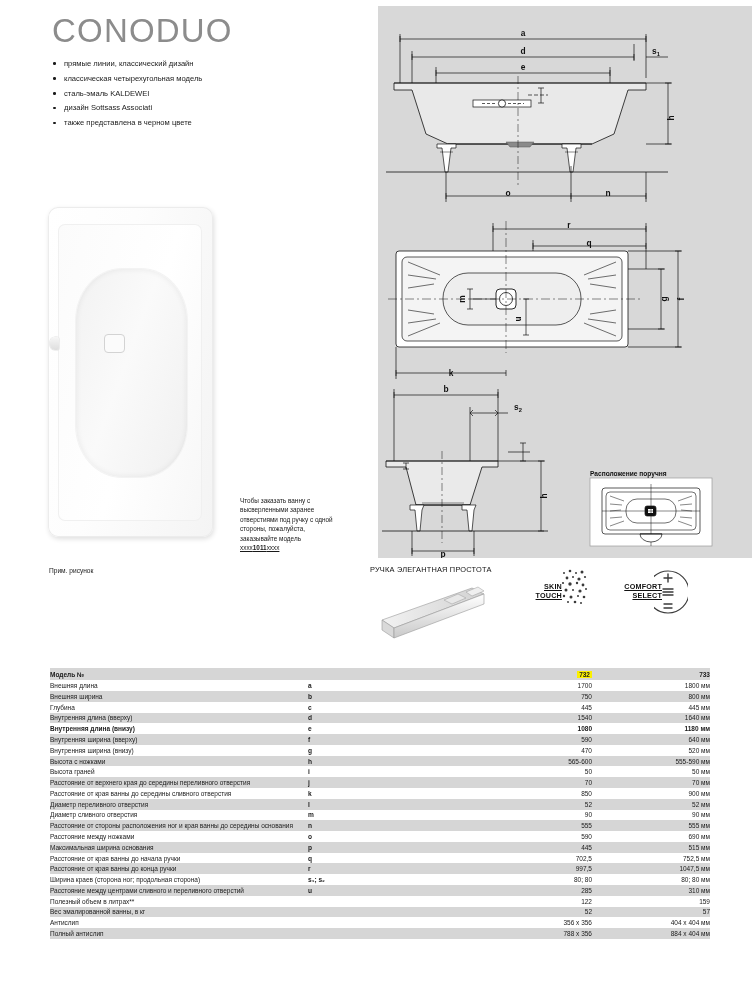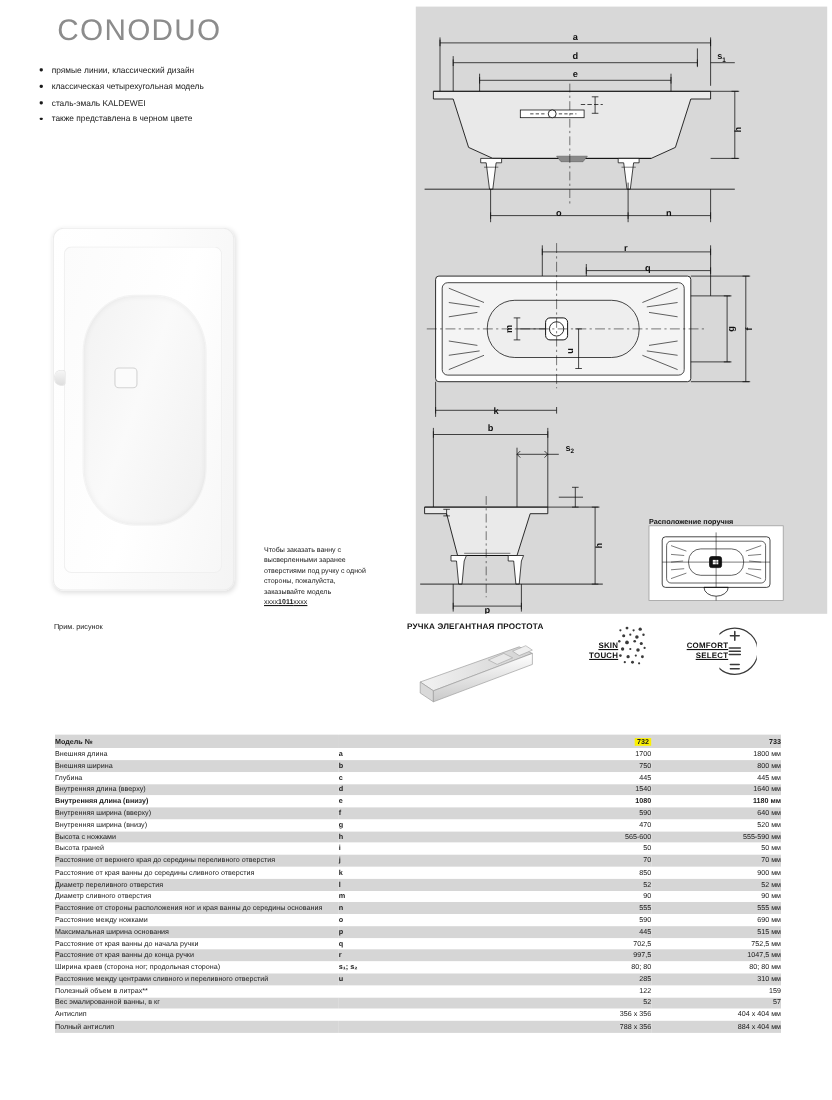--- a/index.html
+++ b/index.html
@@ -17,26 +17,26 @@
   
   .top-area { position: relative; width: 756px; height: 660px; }
 
   .left-col {
     position: absolute; left: 0; top: 0; width: 375px; height: 660px;
     background: #ffffff;
   }
 
   .product-title {
     position: absolute; left: 52px; top: 12px;
-    font-size: 27px; letter-spacing: 1.2px;
+    font-size: 33px; letter-spacing: 1.2px;
     color: #8c8c8c; font-weight: 400;
   }
 
   .feature-list {
-    position: absolute; left: 36px; top: 58px; width: 300px;
+    position: absolute; left: 53px; top: 58px; width: 300px;
     margin: 0; padding: 0; list-style: none;
   }
   .feature-list li {
     position: relative;
     padding-left: 11px;
     font-size: 7.6px;
     line-height: 11.6px;
     color: #1a1a1a;
     margin-bottom: 3.2px;
   }
@@ -101,21 +101,21 @@
     position: absolute; left: 378px; top: 6px;
     width: 374px; height: 552px;
     background: #d8d8d8;
   }
   .draw-panel svg { display: block; }
 
   
   .handle-row { position: absolute; left: 368px; top: 562px; width: 388px; height: 90px; }
   .handle-label {
     position: absolute; left: 2px; top: 3px;
-    font-size: 7.4px; font-weight: 700; letter-spacing: .2px; color: #111;
+    font-size: 7.4px; font-weight: 400; letter-spacing: .2px; color: #111;
   }
   .handle-img { position: absolute; left: 4px; top: 18px; }
 
   .badges { position: absolute; left: 142px; top: 4px; display: flex; gap: 22px; align-items: center; }
   .badge { position: relative; width: 78px; height: 56px; }
   .badge-text {
     position: absolute; left: 0; top: 16px; width: 52px;
     font-size: 7.2px; font-weight: 700; line-height: 9px;
     text-align: right; letter-spacing: .2px; color: #111; text-decoration: underline;
   }
@@ -146,20 +146,21 @@
 
 <div class="top-area">
 
   <div class="left-col">
     <div class="product-title">CONODUO</div>
 
     <ul class="feature-list">
       <li>прямые линии, классический дизайн</li>
       <li>классическая четырехугольная модель</li>
       <li>сталь-эмаль KALDEWEI</li>
+      <li>дизайн Sottsass Associati</li>
       <li>также представлена в черном цвете</li>
     </ul>
 
     <div class="tub-photo">
       <div class="tub-outer"></div>
       <div class="tub-rim"></div>
       <div class="tub-basin"></div>
       <div class="tub-drain"></div>
       <div class="tub-handle"></div>
     </div>

